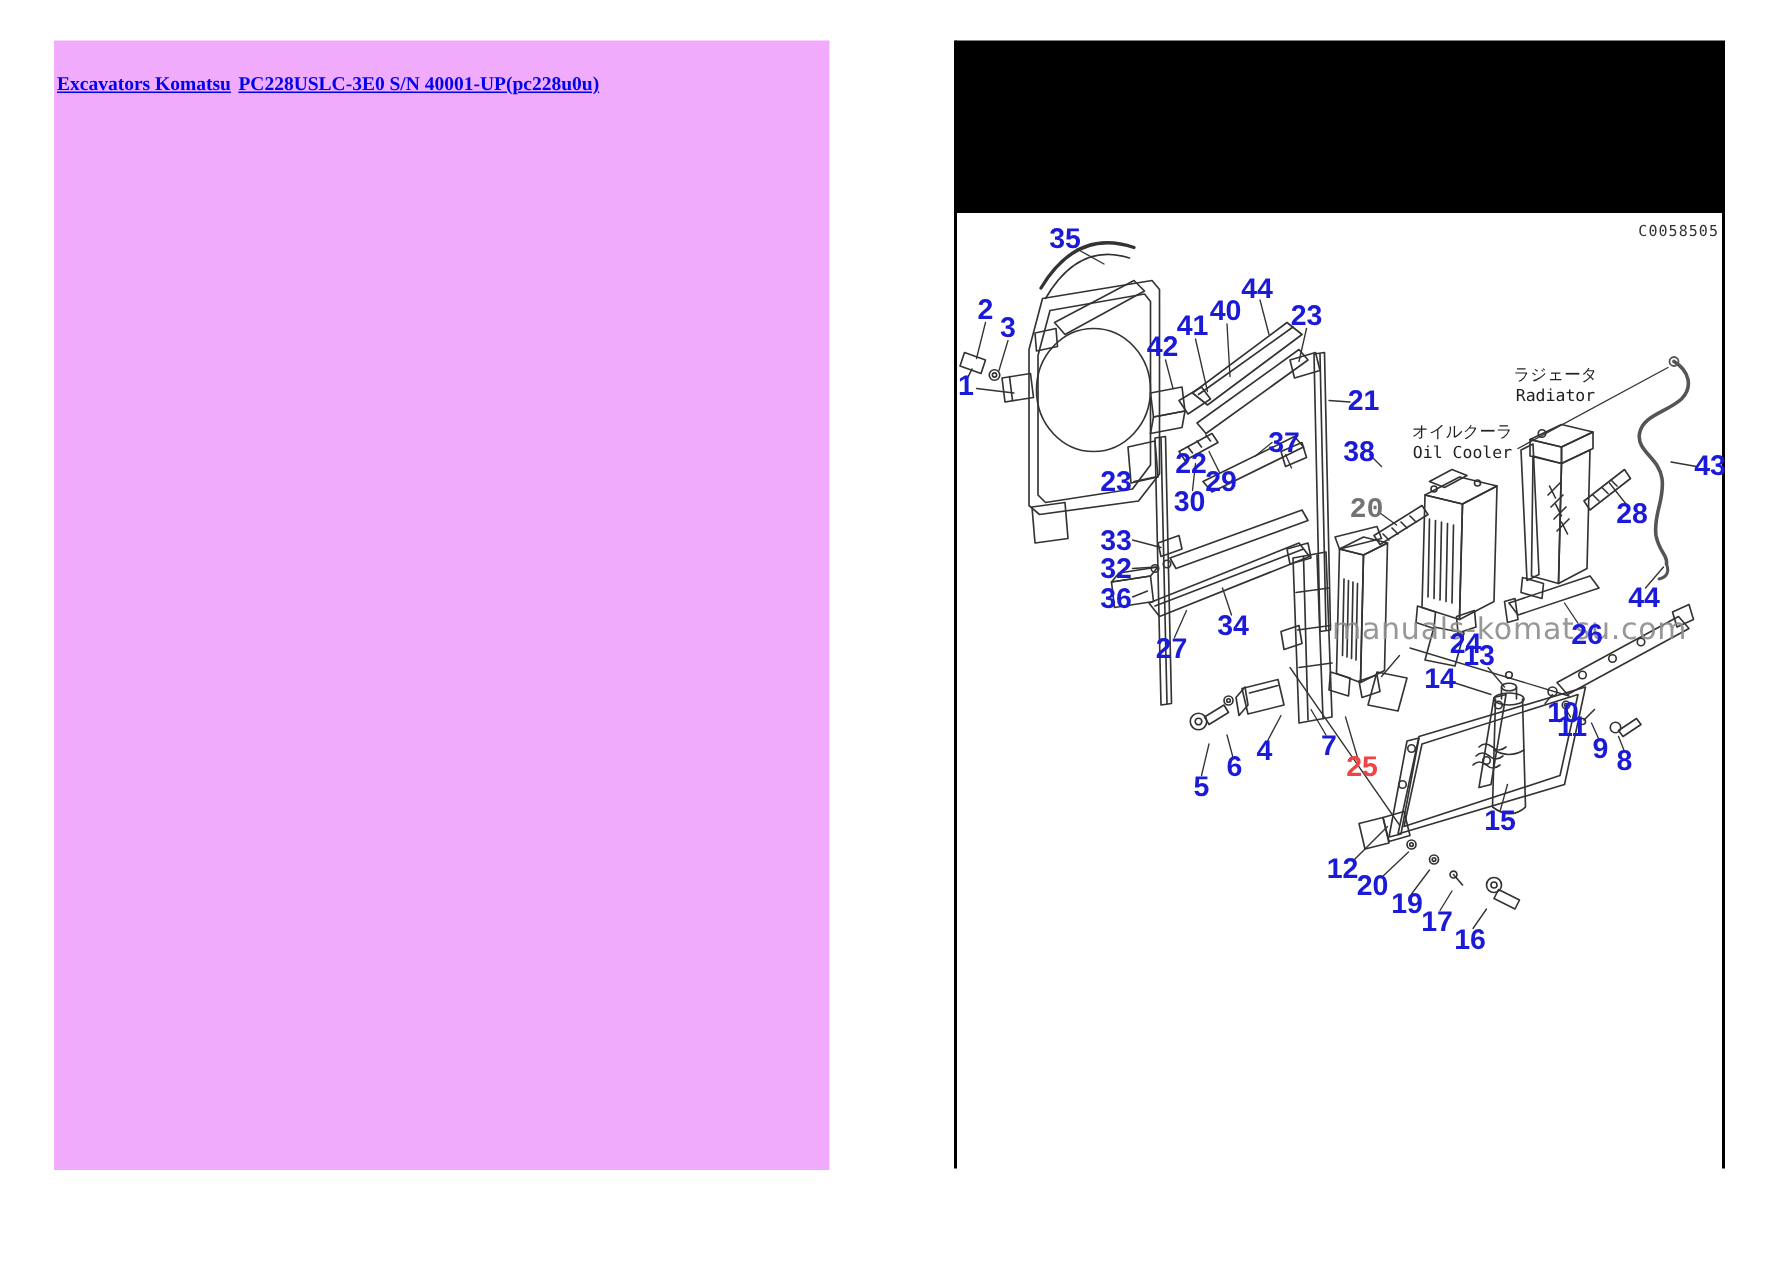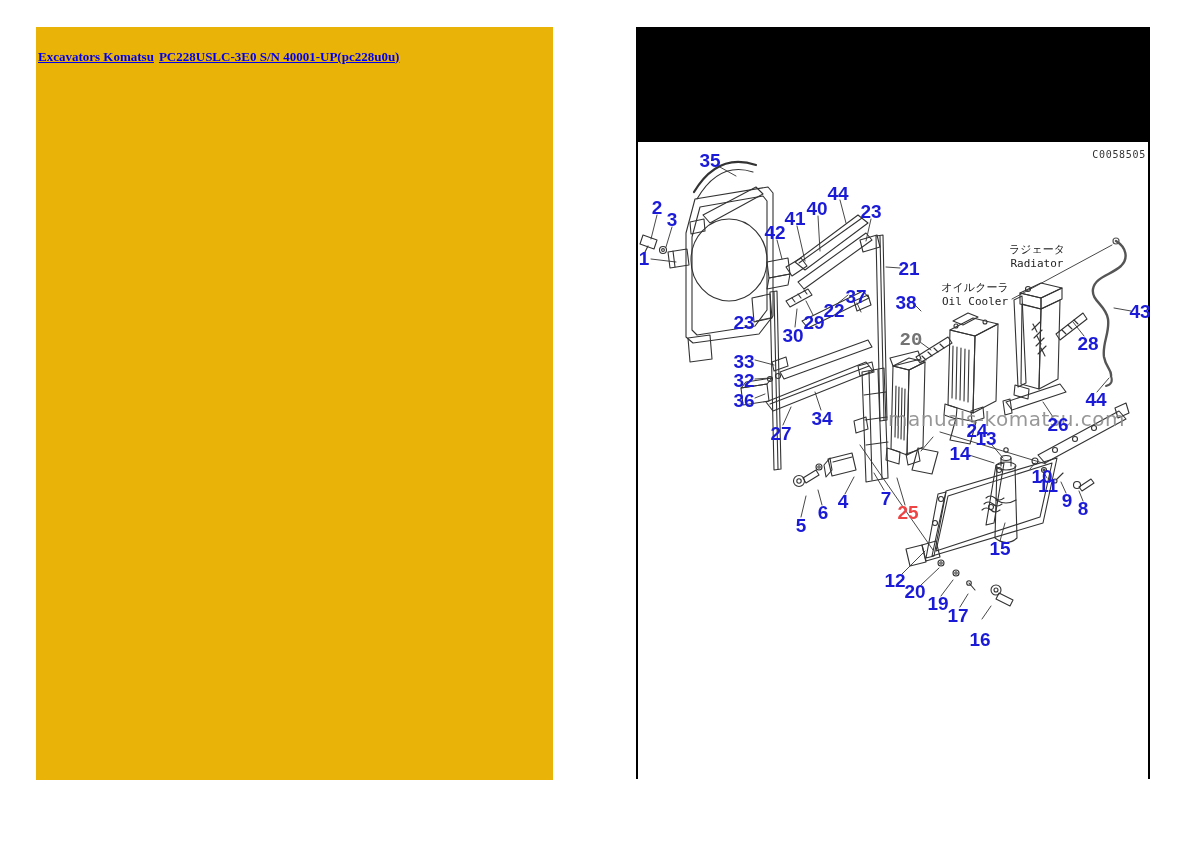--- a/index.html
+++ b/index.html
@@ -7,21 +7,21 @@
   body {
     position:relative;
     background:#ffffff;
     font-family:"Liberation Sans", sans-serif;
     overflow:hidden;
   }
   
   .left-page {
     position:absolute; left:36px; top:27px;
     width:517px; height:753px;
-    background:#eab308;
+    background:#f0abfc;
   }
   .breadcrumb {
     position:absolute; left:2px; top:20px;
     white-space:nowrap;
   }
   .breadcrumb a {
     color:#0000EE;
     font:bold 13px "Liberation Serif", serif;
     text-decoration:underline;
     margin-right:5px;
@@ -378,27 +378,27 @@
     <div class="callout" style="left: 823px; top: 512px; color: rgb(27, 27, 215);">6</div>
     <div class="callout" style="left: 886px; top: 498px; color: rgb(27, 27, 215);">7</div>
     <div class="callout" style="left: 1083px; top: 508px; color: rgb(27, 27, 215);">8</div>
     <div class="callout" style="left: 1067px; top: 500px; color: rgb(27, 27, 215);">9</div>
     <div class="callout" style="left: 1030px; top: 476px; color: rgb(27, 27, 215); margin-left: 12px;">10</div>
     <div class="callout" style="left: 1048px; top: 485px; color: rgb(27, 27, 215);">11</div>
     <div class="callout" style="left: 895px; top: 580px; color: rgb(27, 27, 215);">12</div>
     <div class="callout" style="left: 986px; top: 438px; color: rgb(27, 27, 215);">13</div>
     <div class="callout" style="left: 960px; top: 453px; color: rgb(27, 27, 215);">14</div>
     <div class="callout" style="left: 1000px; top: 548px; color: rgb(27, 27, 215);">15</div>
-    <div class="callout" style="left: 980px; top: 627px; color: rgb(27, 27, 215); margin-top: 12px;">16</div>
+    <div class="callout" style="left: 980px; top: 627px; color: rgb(27, 27, 215);">16</div>
     <div class="callout" style="left: 958px; top: 615px; color: rgb(27, 27, 215);">17</div>
     <div class="callout" style="left: 915px; top: 591px; color: rgb(27, 27, 215);">20</div>
     <div class="callout" style="left: 938px; top: 603px; color: rgb(27, 27, 215);">19</div>
     <div class="callout" style="left: 911px; top: 340px; color: #737373; font-family: Liberation Mono, monospace;">20</div>
     <div class="callout" style="left: 909px; top: 268px; color: rgb(27, 27, 215);">21</div>
-    <div class="callout" style="left: 834px; top: 310px; color: rgb(27, 27, 215);">22</div>
+    <div class="callout" style="left: 794px; top: 310px; color: rgb(27, 27, 215);">22</div>
     <div class="callout" style="left: 744px; top: 322px; color: rgb(27, 27, 215);">23</div>
     <div class="callout" style="left: 977px; top: 430px; color: rgb(27, 27, 215);">24</div>
     <div class="callout" style="left: 908px; top: 512px; color: #ef4444;">25</div>
     <div class="callout" style="left: 1058px; top: 424px; color: rgb(27, 27, 215);">26</div>
     <div class="callout" style="left: 781px; top: 433px; color: rgb(27, 27, 215);">27</div>
     <div class="callout" style="left: 1088px; top: 343px; color: rgb(27, 27, 215);">28</div>
     <div class="callout" style="left: 814px; top: 322px; color: rgb(27, 27, 215);">29</div>
     <div class="callout" style="left: 793px; top: 335px; color: rgb(27, 27, 215);">30</div>
     <div class="callout" style="left: 871px; top: 211px; color: rgb(27, 27, 215);">23</div>
     <div class="callout" style="left: 744px; top: 380px; color: rgb(27, 27, 215);">32</div>

